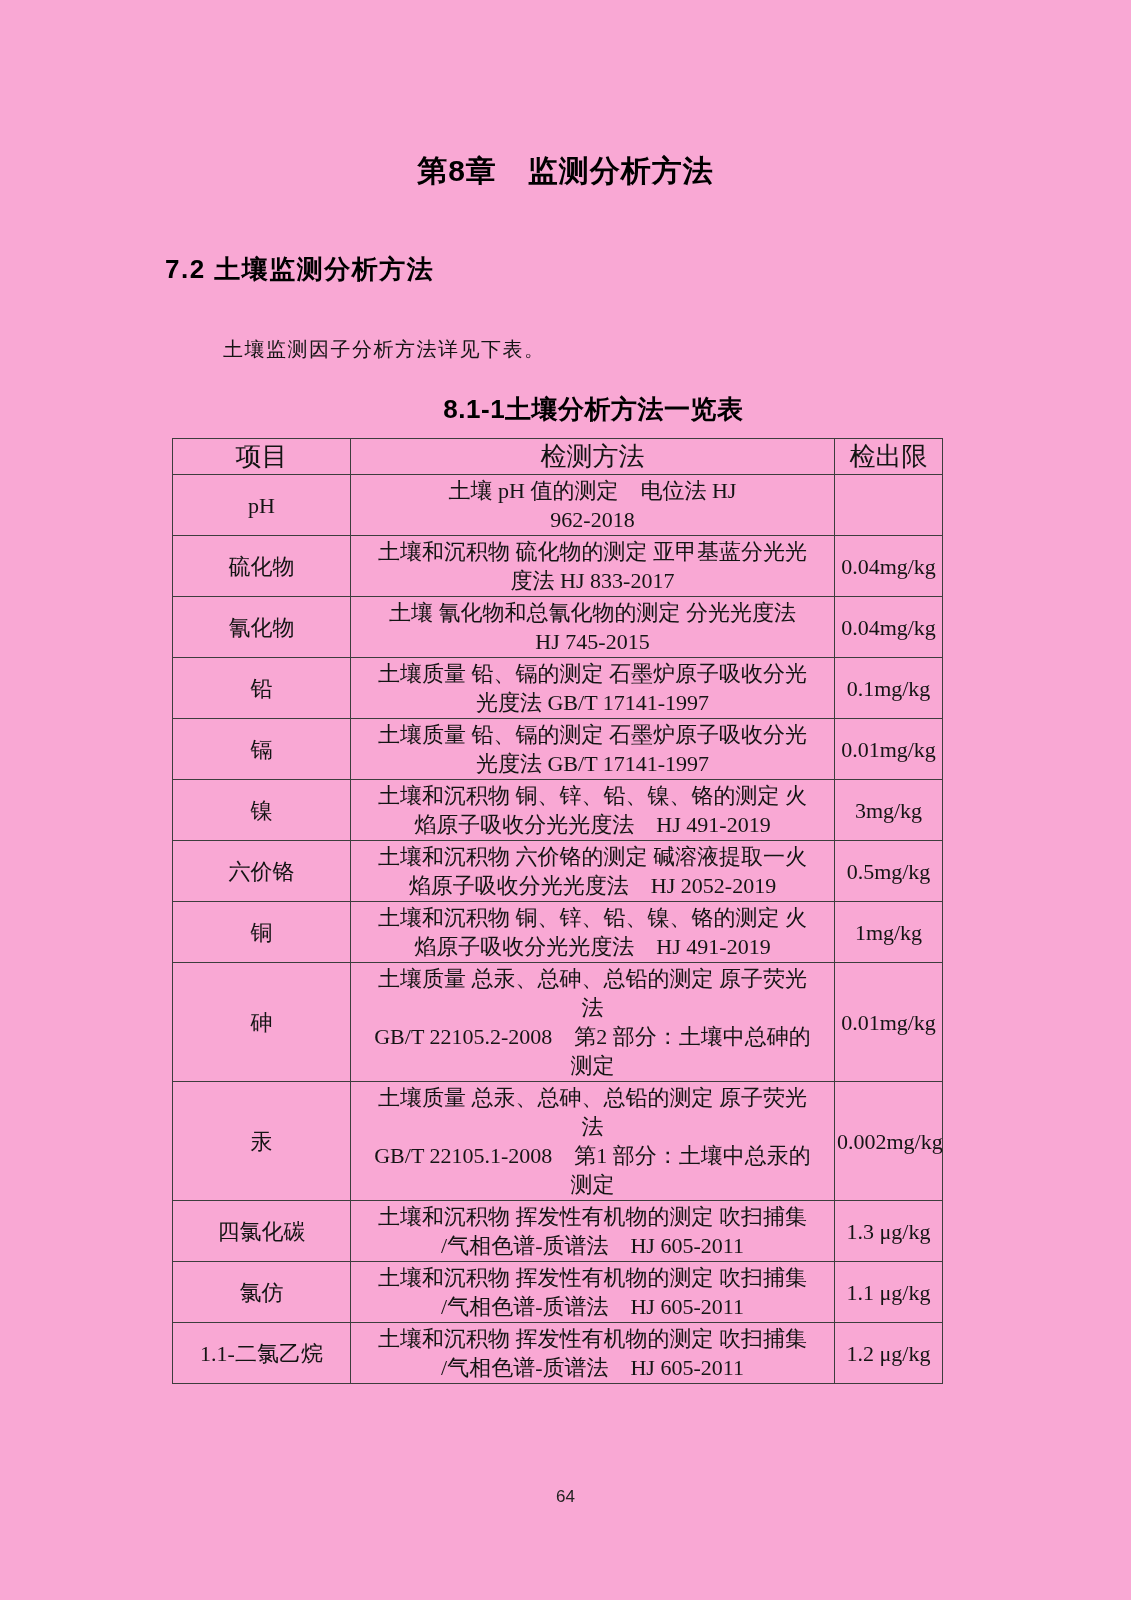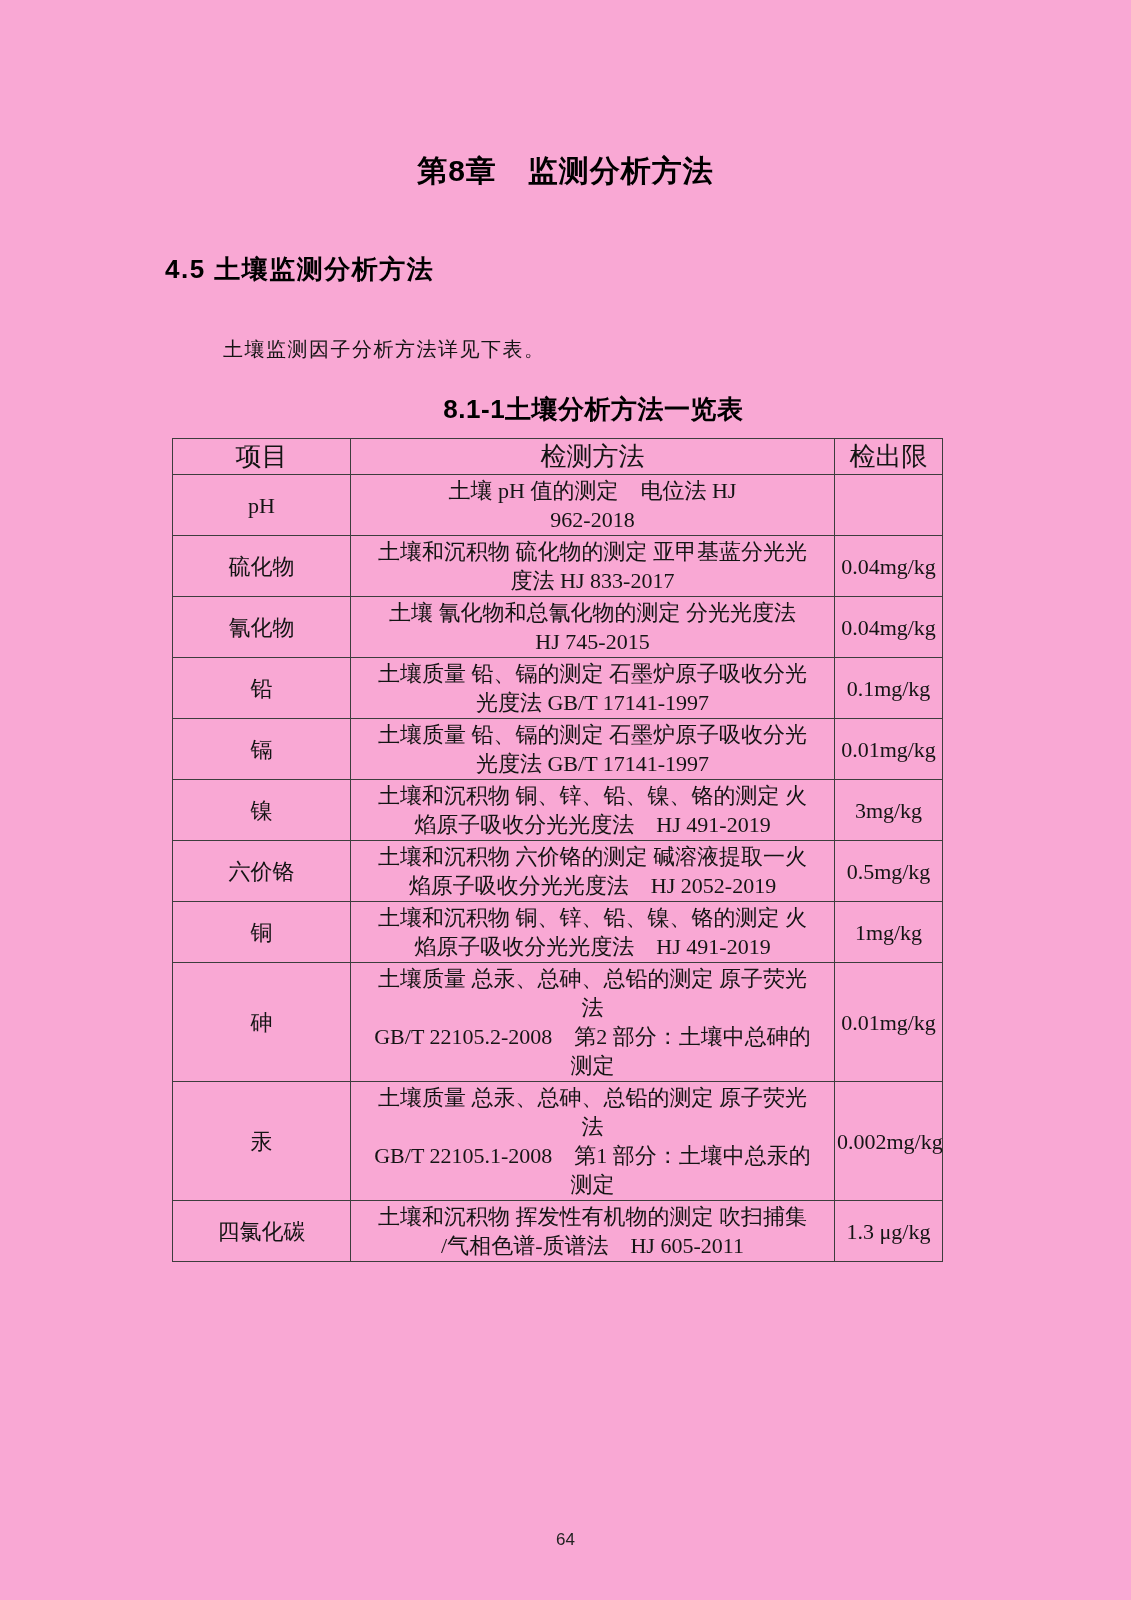--- a/index.html
+++ b/index.html
@@ -83,31 +83,30 @@
     font-size: 20px;
   }
   td.item-cell { font-size: 22px; }
   .page-footer {
     position: absolute;
     top: 1487px; left: 0; width: 1131px;
     text-align: center;
     font-family: "Liberation Sans", "DejaVu Sans", sans-serif;
     font-size: 17px;
     color: #222;
-    margin-top: 43px;
   }
 </style>
 </head>
 <body>
 
 <div class="page">
 
   <div class="chapter-title">第8章　监测分析方法</div>
 
-  <div class="section-heading">4.5 土壤监测分析方法</div>
+  <div class="section-heading">7.2 土壤监测分析方法</div>
 
   <div class="intro-paragraph">土壤监测因子分析方法详见下表。</div>
 
   <div class="table-caption">8.1-1土壤分析方法一览表</div>
 
   <table class="methods">
     <colgroup>
       <col style="width:178px">
       <col style="width:484px">
       <col style="width:108px">
@@ -183,18 +182,30 @@
 GB/T 22105.1-2008　第1 部分：土壤中总汞的
 测定</td>
         <td class="limit-cell">0.002mg/kg</td>
       </tr>
       <tr>
         <td class="item-cell">四氯化碳</td>
         <td class="method-cell">土壤和沉积物 挥发性有机物的测定 吹扫捕集
 /气相色谱-质谱法　HJ 605-2011</td>
         <td class="limit-cell">1.3 μg/kg</td>
       </tr>
+      <tr>
+        <td class="item-cell">氯仿</td>
+        <td class="method-cell">土壤和沉积物 挥发性有机物的测定 吹扫捕集
+/气相色谱-质谱法　HJ 605-2011</td>
+        <td class="limit-cell">1.1 μg/kg</td>
+      </tr>
+      <tr>
+        <td class="item-cell">1.1-二氯乙烷</td>
+        <td class="method-cell">土壤和沉积物 挥发性有机物的测定 吹扫捕集
+/气相色谱-质谱法　HJ 605-2011</td>
+        <td class="limit-cell">1.2 μg/kg</td>
+      </tr>
     </tbody>
   </table>
 
   <div class="page-footer">64</div>
 
 </div>
 
 </body></html>

